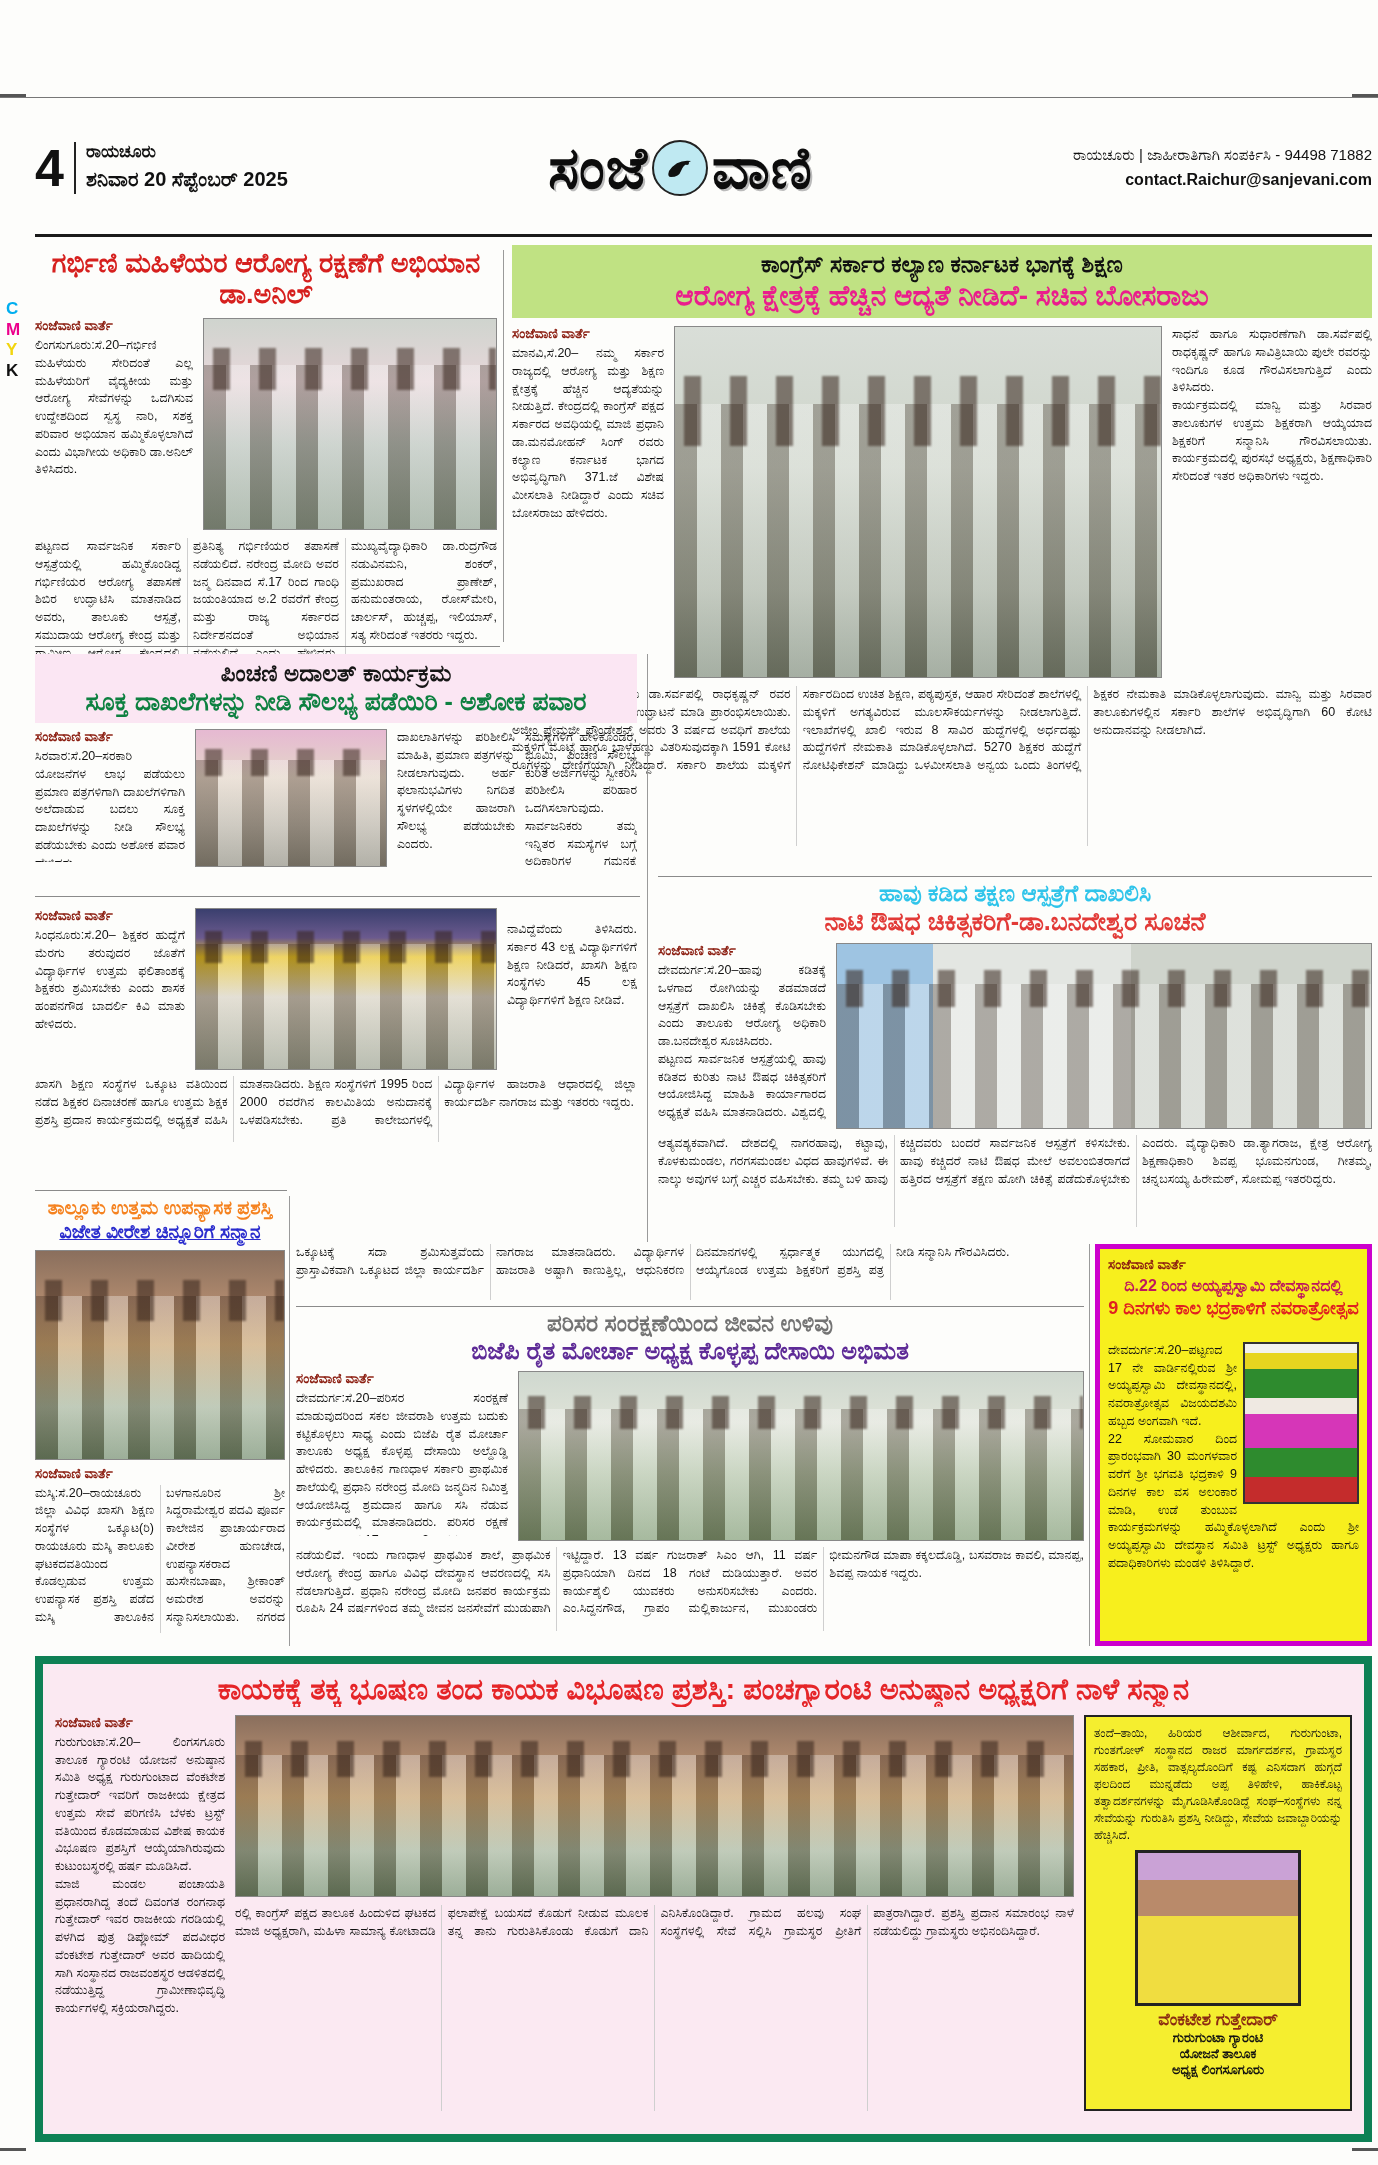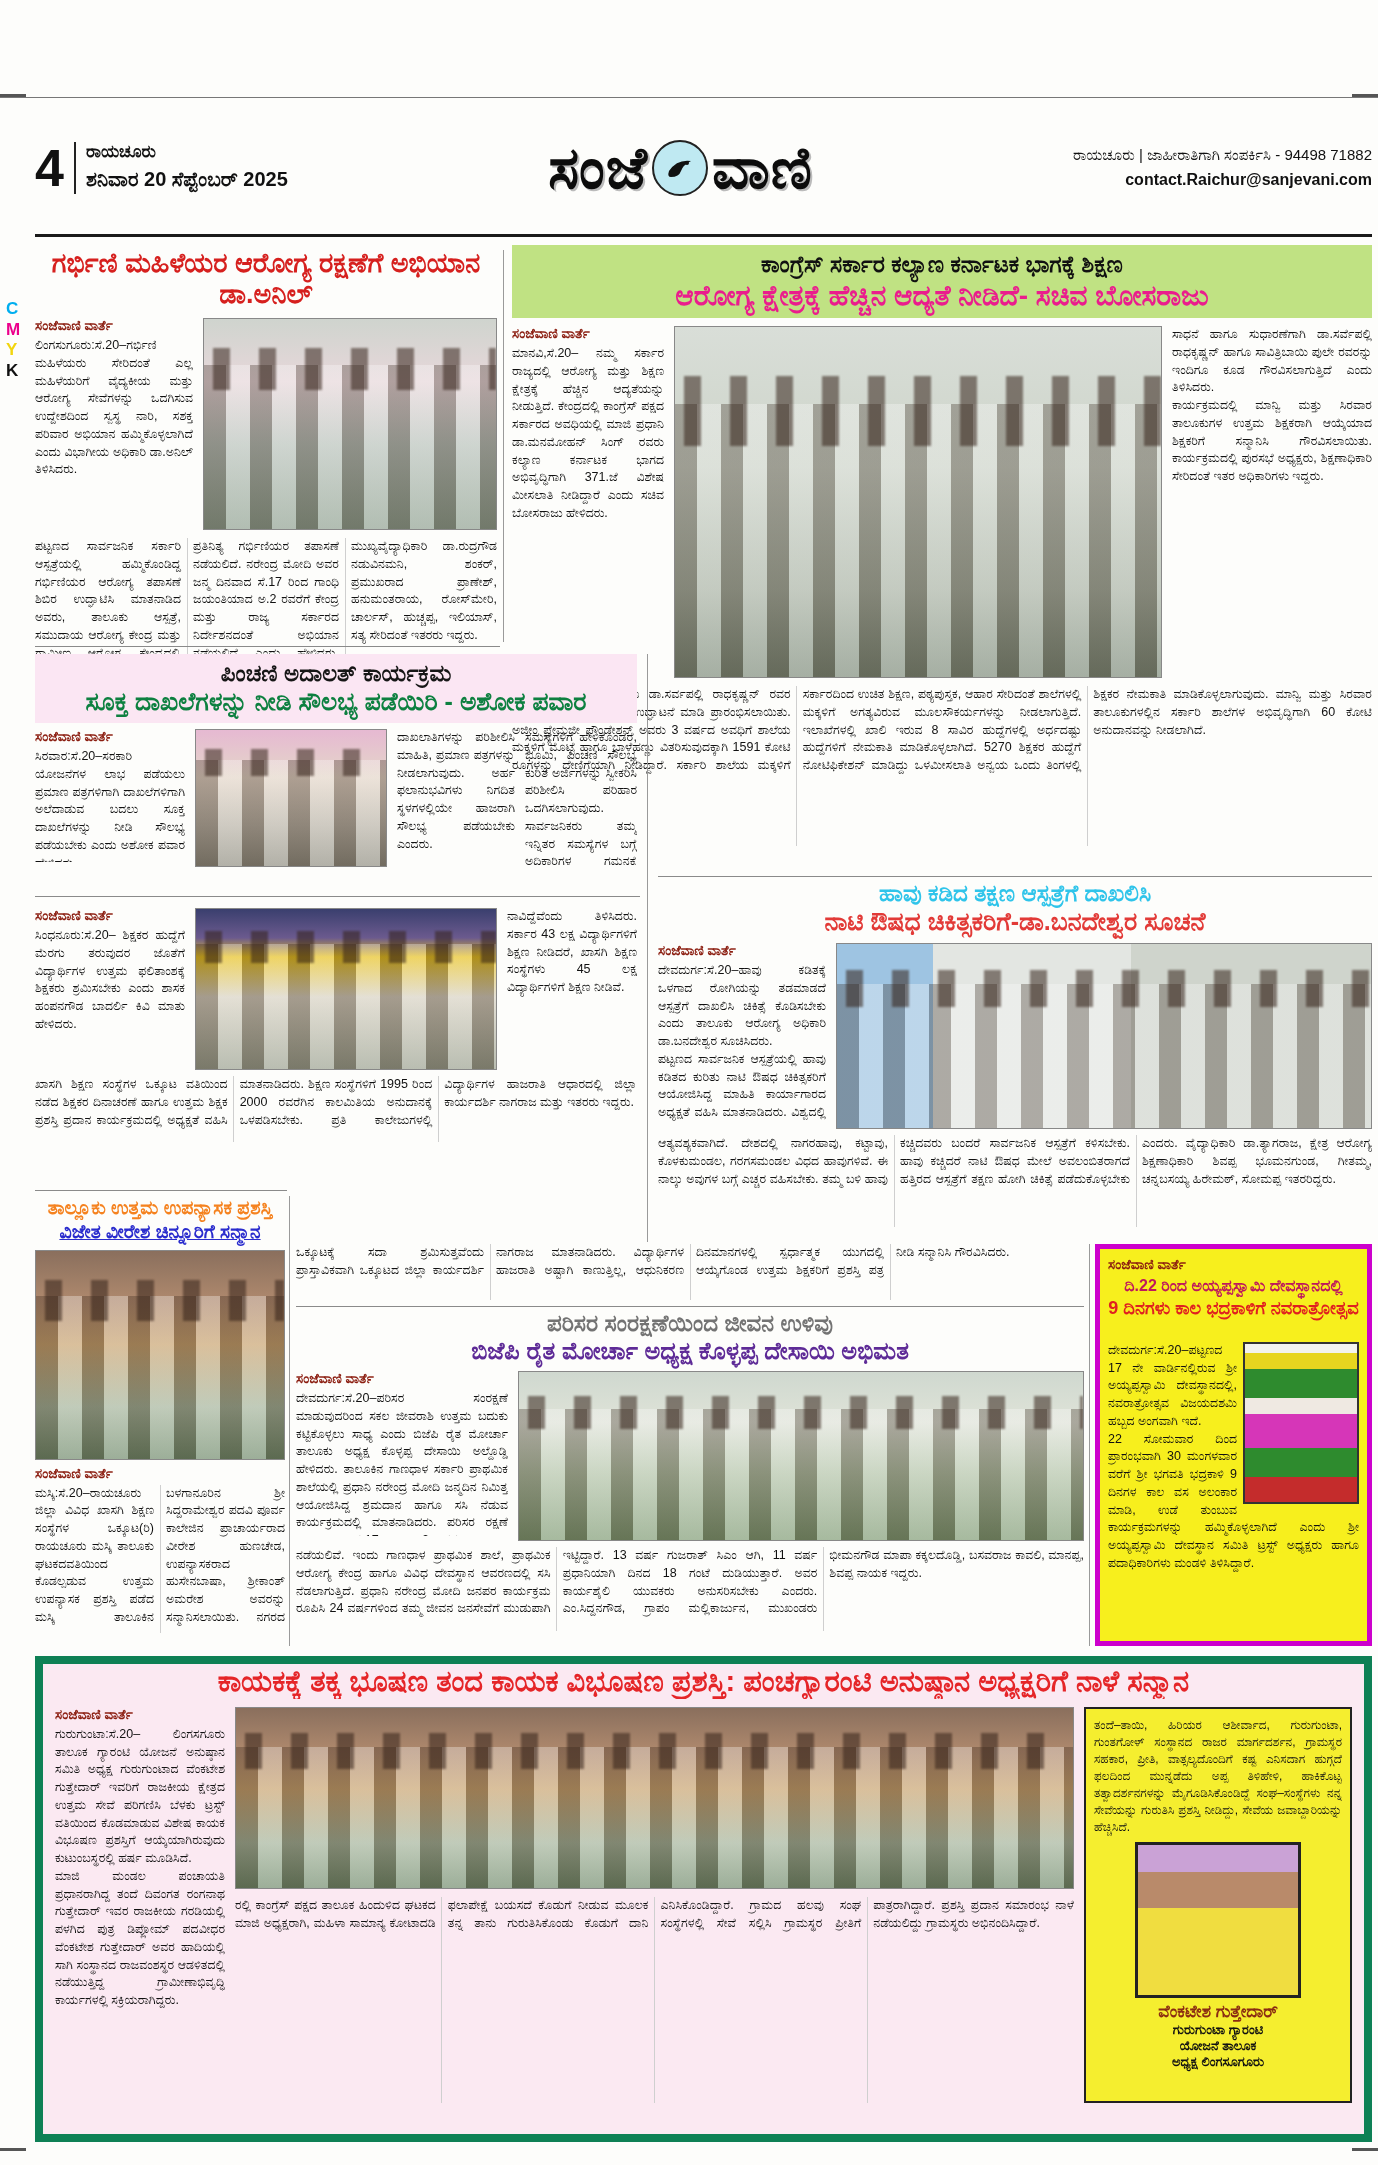--- a/index.html
+++ b/index.html
@@ -64,21 +64,21 @@
   .a4-h{font-size:24px;font-weight:bold;color:#cc1e9c;}
   .a5-k{font-size:23px;font-weight:bold;color:#2fc4ea;text-align:center;}
   .a5-h{font-size:25px;font-weight:bold;color:#e23a37;text-align:center;}
   .a6-k{font-size:19px;font-weight:bold;color:#f5821f;text-align:center;line-height:1.25;}
   .a6-h{font-size:19px;font-weight:bold;color:#2a2ccd;text-align:center;text-decoration:underline;line-height:1.25;}
   .a7-k{font-size:23px;font-weight:bold;color:#737373;text-align:center;}
   .a7-h{font-size:24px;font-weight:bold;color:#5e2b97;text-align:center;}
   .a8{background:#f7ef1d;border:5px solid #cc00cc;padding:8px;box-sizing:border-box;}
   .a8-k{font-size:16px;font-weight:bold;color:#be185d;text-align:center;line-height:1.3;}
   .a8-h{font-size:18px;font-weight:bold;color:#e02020;text-align:center;line-height:1.3;margin-bottom:4px;}
-  .a9{border:8px solid #0e8055;background:#fbe9f2;box-sizing:border-box;padding:0 12px;}
+  .a9{border:8px solid #0e8055;background:#fbe9f2;box-sizing:border-box;padding:8px 12px;}
   .a9-h{color:#e52528;font-weight:bold;font-size:29px;text-align:center;line-height:1.2;max-height:72px;overflow:hidden;}
   .sidebox{background:#f5ee2f;border:2px solid #222;box-sizing:border-box;padding:8px;overflow:hidden;}
   .sb-name{color:#8a2b12;font-weight:bold;font-size:17px;text-align:center;}
   .sb-role{font-size:13px;font-weight:bold;text-align:center;white-space:pre-line;}
   .flexrow{display:flex;gap:10px;}
 </style>
 </head>
 <body>
 
 <div class="page">
@@ -168,21 +168,21 @@
   <div class="line-v" style="left:647px;top:654px;height:588px;"></div>
   <div class="line-h" style="left:35px;top:896px;width:605px;"></div>
 
   <div class="abs" style="left:35px;top:902px;width:602px;height:284px;">
     <div class="flexrow" style="margin-top:6px;height:162px;">
       <div style="width:150px;">
         <div class="byline">ಸಂಜೆವಾಣಿ ವಾರ್ತೆ</div>
         <div class="body" style="height:138px;">ಸಿಂಧನೂರು:ಸೆ.20– ಶಿಕ್ಷಕರ ಹುದ್ದೆಗೆ ಮೆರಗು ತರುವುದರ ಜೊತೆಗೆ ವಿದ್ಯಾರ್ಥಿಗಳ ಉತ್ತಮ ಫಲಿತಾಂಶಕ್ಕೆ ಶಿಕ್ಷಕರು ಶ್ರಮಿಸಬೇಕು ಎಂದು ಶಾಸಕ ಹಂಪನಗೌಡ ಬಾದರ್ಲಿ ಕಿವಿ ಮಾತು ಹೇಳಿದರು.</div>
       </div>
       <div class="ph ph-d" style="width:300px;height:160px;"></div>
-      <div class="body" style="flex:1;height:160px;">ನಾವಿದ್ದೆವೆಂದು ತಿಳಿಸಿದರು. ಸರ್ಕಾರ 43 ಲಕ್ಷ ವಿದ್ಯಾರ್ಥಿಗಳಿಗೆ ಶಿಕ್ಷಣ ನೀಡಿದರೆ, ಖಾಸಗಿ ಶಿಕ್ಷಣ ಸಂಸ್ಥೆಗಳು 45 ಲಕ್ಷ ವಿದ್ಯಾರ್ಥಿಗಳಿಗೆ ಶಿಕ್ಷಣ ನೀಡಿವೆ.</div>
+      <div class="body" style="flex:1;height:160px;margin-top:13px;">ನಾವಿದ್ದೆವೆಂದು ತಿಳಿಸಿದರು. ಸರ್ಕಾರ 43 ಲಕ್ಷ ವಿದ್ಯಾರ್ಥಿಗಳಿಗೆ ಶಿಕ್ಷಣ ನೀಡಿದರೆ, ಖಾಸಗಿ ಶಿಕ್ಷಣ ಸಂಸ್ಥೆಗಳು 45 ಲಕ್ಷ ವಿದ್ಯಾರ್ಥಿಗಳಿಗೆ ಶಿಕ್ಷಣ ನೀಡಿವೆ.</div>
     </div>
     <div class="body cols3" style="margin-top:6px;height:66px;">ಖಾಸಗಿ ಶಿಕ್ಷಣ ಸಂಸ್ಥೆಗಳ ಒಕ್ಕೂಟ ವತಿಯಿಂದ ನಡೆದ ಶಿಕ್ಷಕರ ದಿನಾಚರಣೆ ಹಾಗೂ ಉತ್ತಮ ಶಿಕ್ಷಕ ಪ್ರಶಸ್ತಿ ಪ್ರದಾನ ಕಾರ್ಯಕ್ರಮದಲ್ಲಿ ಅಧ್ಯಕ್ಷತೆ ವಹಿಸಿ ಮಾತನಾಡಿದರು. ಶಿಕ್ಷಣ ಸಂಸ್ಥೆಗಳಿಗೆ 1995 ರಿಂದ 2000 ರವರೆಗಿನ ಕಾಲಮಿತಿಯ ಅನುದಾನಕ್ಕೆ ಒಳಪಡಿಸಬೇಕು. ಪ್ರತಿ ಕಾಲೇಜುಗಳಲ್ಲಿ ವಿದ್ಯಾರ್ಥಿಗಳ ಹಾಜರಾತಿ ಆಧಾರದಲ್ಲಿ ಜಿಲ್ಲಾ ಕಾರ್ಯದರ್ಶಿ ನಾಗರಾಜ ಮತ್ತು ಇತರರು ಇದ್ದರು.</div>
   </div>
 
   <div class="abs" style="left:658px;top:880px;width:714px;height:356px;">
     <div class="line-h" style="left:0;top:-4px;width:714px;"></div>
     <div class="a5-k">ಹಾವು ಕಡಿದ ತಕ್ಷಣ ಆಸ್ಪತ್ರೆಗೆ ದಾಖಲಿಸಿ</div>
     <div class="a5-h">ನಾಟಿ ಔಷಧ ಚಿಕಿತ್ಸಕರಿಗೆ-ಡಾ.ಬನದೇಶ್ವರ ಸೂಚನೆ</div>
     <div class="flexrow" style="margin-top:6px;height:186px;">
       <div style="width:168px;">

